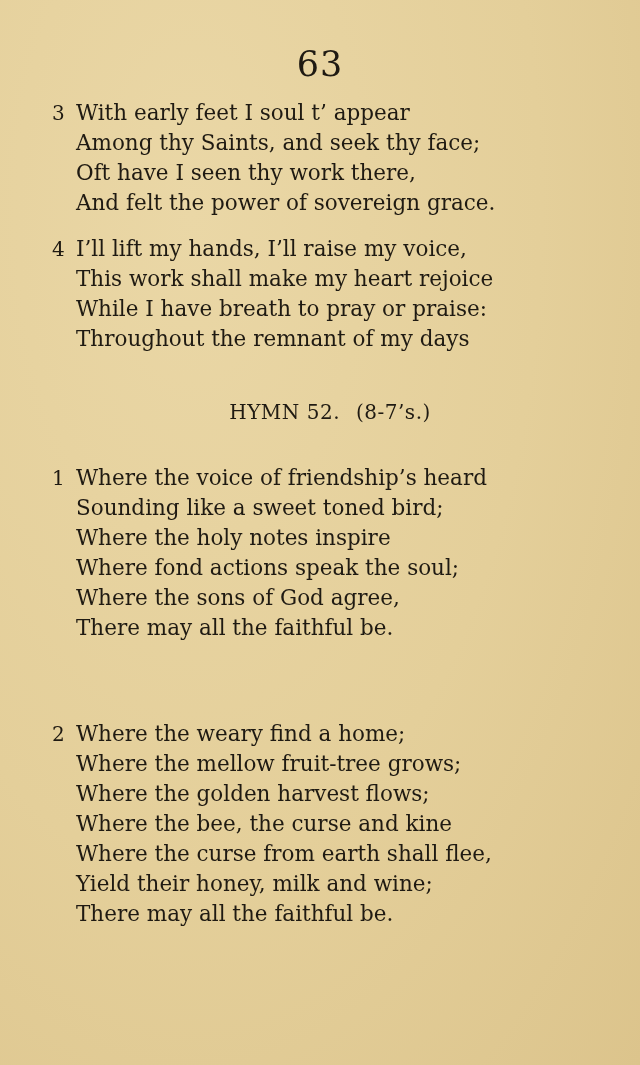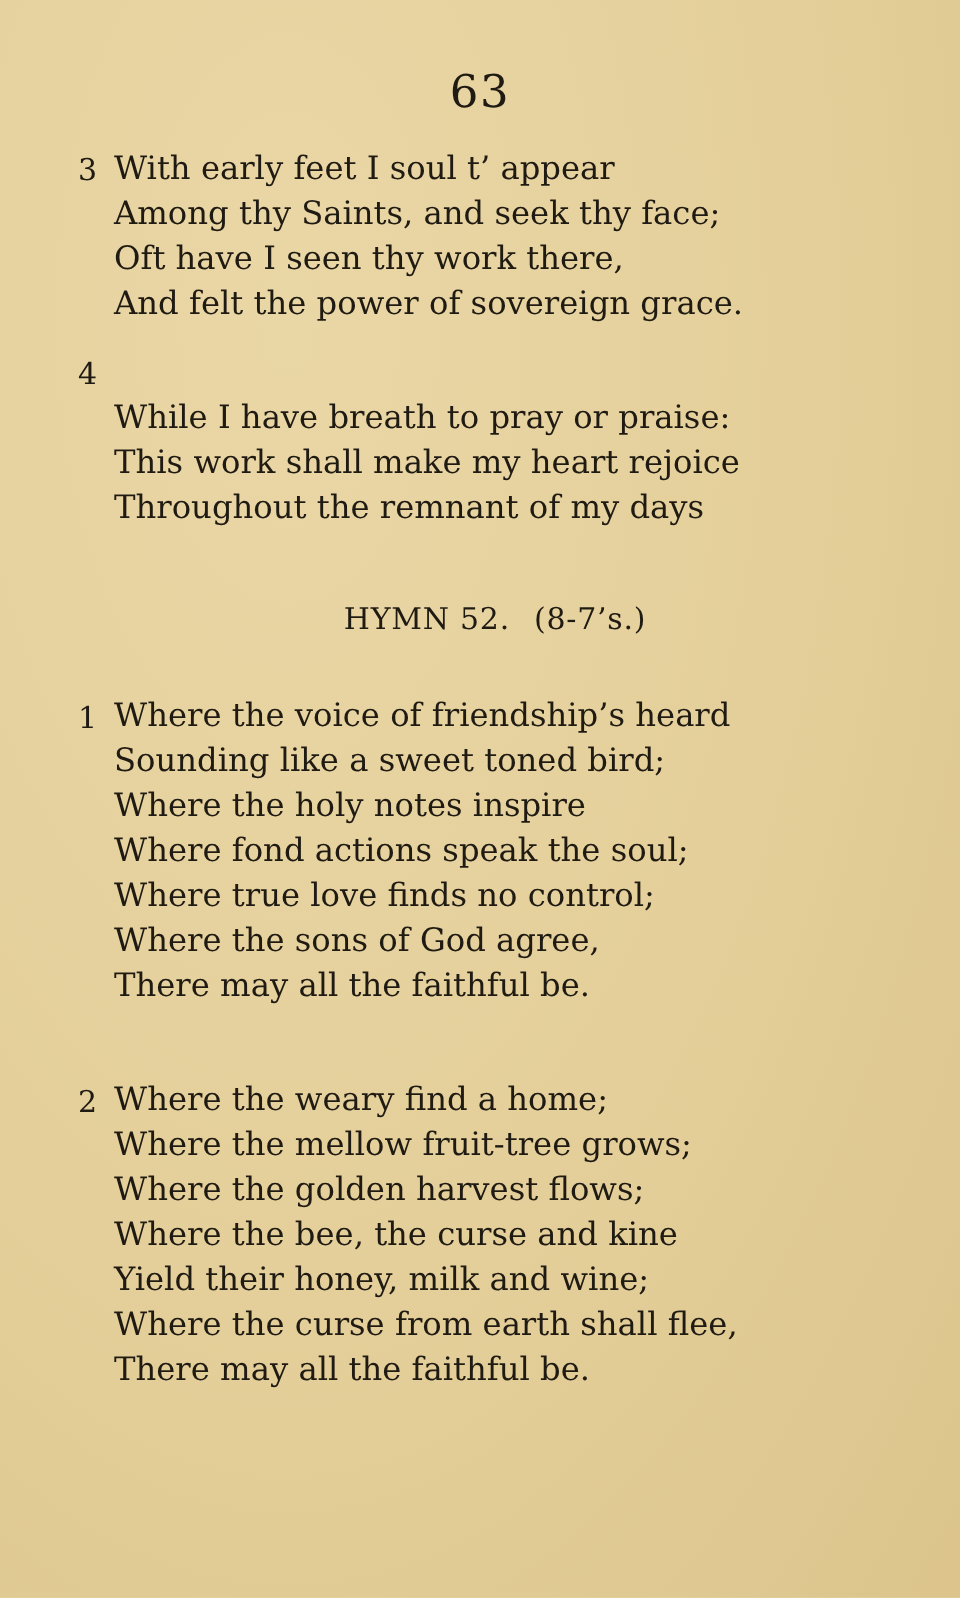--- a/index.html
+++ b/index.html
@@ -15,21 +15,21 @@
       overflow: hidden;
       font-family: "DejaVu Serif", "Liberation Serif", serif;
       color: #1f1a12;
     }
     .page-number {
       position: absolute;
       top: 44px;
       left: 0;
       width: 640px;
       text-align: center;
-      font-size: 30px;
+      font-size: 35px;
       letter-spacing: 1px;
     }
     .stanza {
       position: absolute;
       left: 52px;
     }
     .line {
       position: relative;
       height: 30px;
       line-height: 30px;
@@ -79,26 +79,27 @@
       <span>Oft have I seen  thy work there,</span>
     </div>
     <div class="line">
       <span>And felt the power of  sovereign grace.</span>
     </div>
   </div>
 
   <div class="stanza" style="top:234px;">
     <div class="line">
       <span class="verse-num">4</span>
+      <span>I’ll lift my hands, I’ll raise my voice,</span>
+    </div>
+    <div class="line">
+      <span>This work shall make my heart rejoice</span>
     </div>
     <div class="line">
       <span>While I have breath to pray or praise:</span>
-    </div>
-    <div class="line">
-      <span>This work shall make my heart rejoice</span>
     </div>
     <div class="line">
       <span>Throughout the remnant of  my days</span>
     </div>
   </div>
 
   <div class="hymn-heading">
     <span>HYMN 52.</span><span>(8-7’s.)</span>
   </div>
 
@@ -110,23 +111,20 @@
     <div class="line">
       <span>Sounding like a sweet toned bird;</span>
     </div>
     <div class="line">
       <span>Where the holy notes inspire</span>
     </div>
     <div class="line">
       <span>Where fond actions speak the soul;</span>
     </div>
     <div class="line">
-      <span>Where true love finds no control;</span>
-    </div>
-    <div class="line">
       <span>Where the sons of God agree,</span>
     </div>
     <div class="line">
       <span>There may all the faithful  be.</span>
     </div>
   </div>
 
   <div class="stanza" style="top:719px;">
     <div class="line">
       <span class="verse-num">2</span>
@@ -135,23 +133,23 @@
     <div class="line">
       <span>Where the mellow fruit-tree grows;</span>
     </div>
     <div class="line">
       <span>Where the golden harvest flows;</span>
     </div>
     <div class="line">
       <span>Where the bee, the curse and  kine</span>
     </div>
     <div class="line">
-      <span>Yield their honey, milk and wine;</span>
+      <span>Where the curse from earth shall flee,</span>
     </div>
     <div class="line">
-      <span>Where the curse from earth shall flee,</span>
+      <span>Yield their honey, milk and wine;</span>
     </div>
     <div class="line">
       <span>There may all the faithful  be.</span>
     </div>
   </div>
 
 </div>
 
 </body></html>

